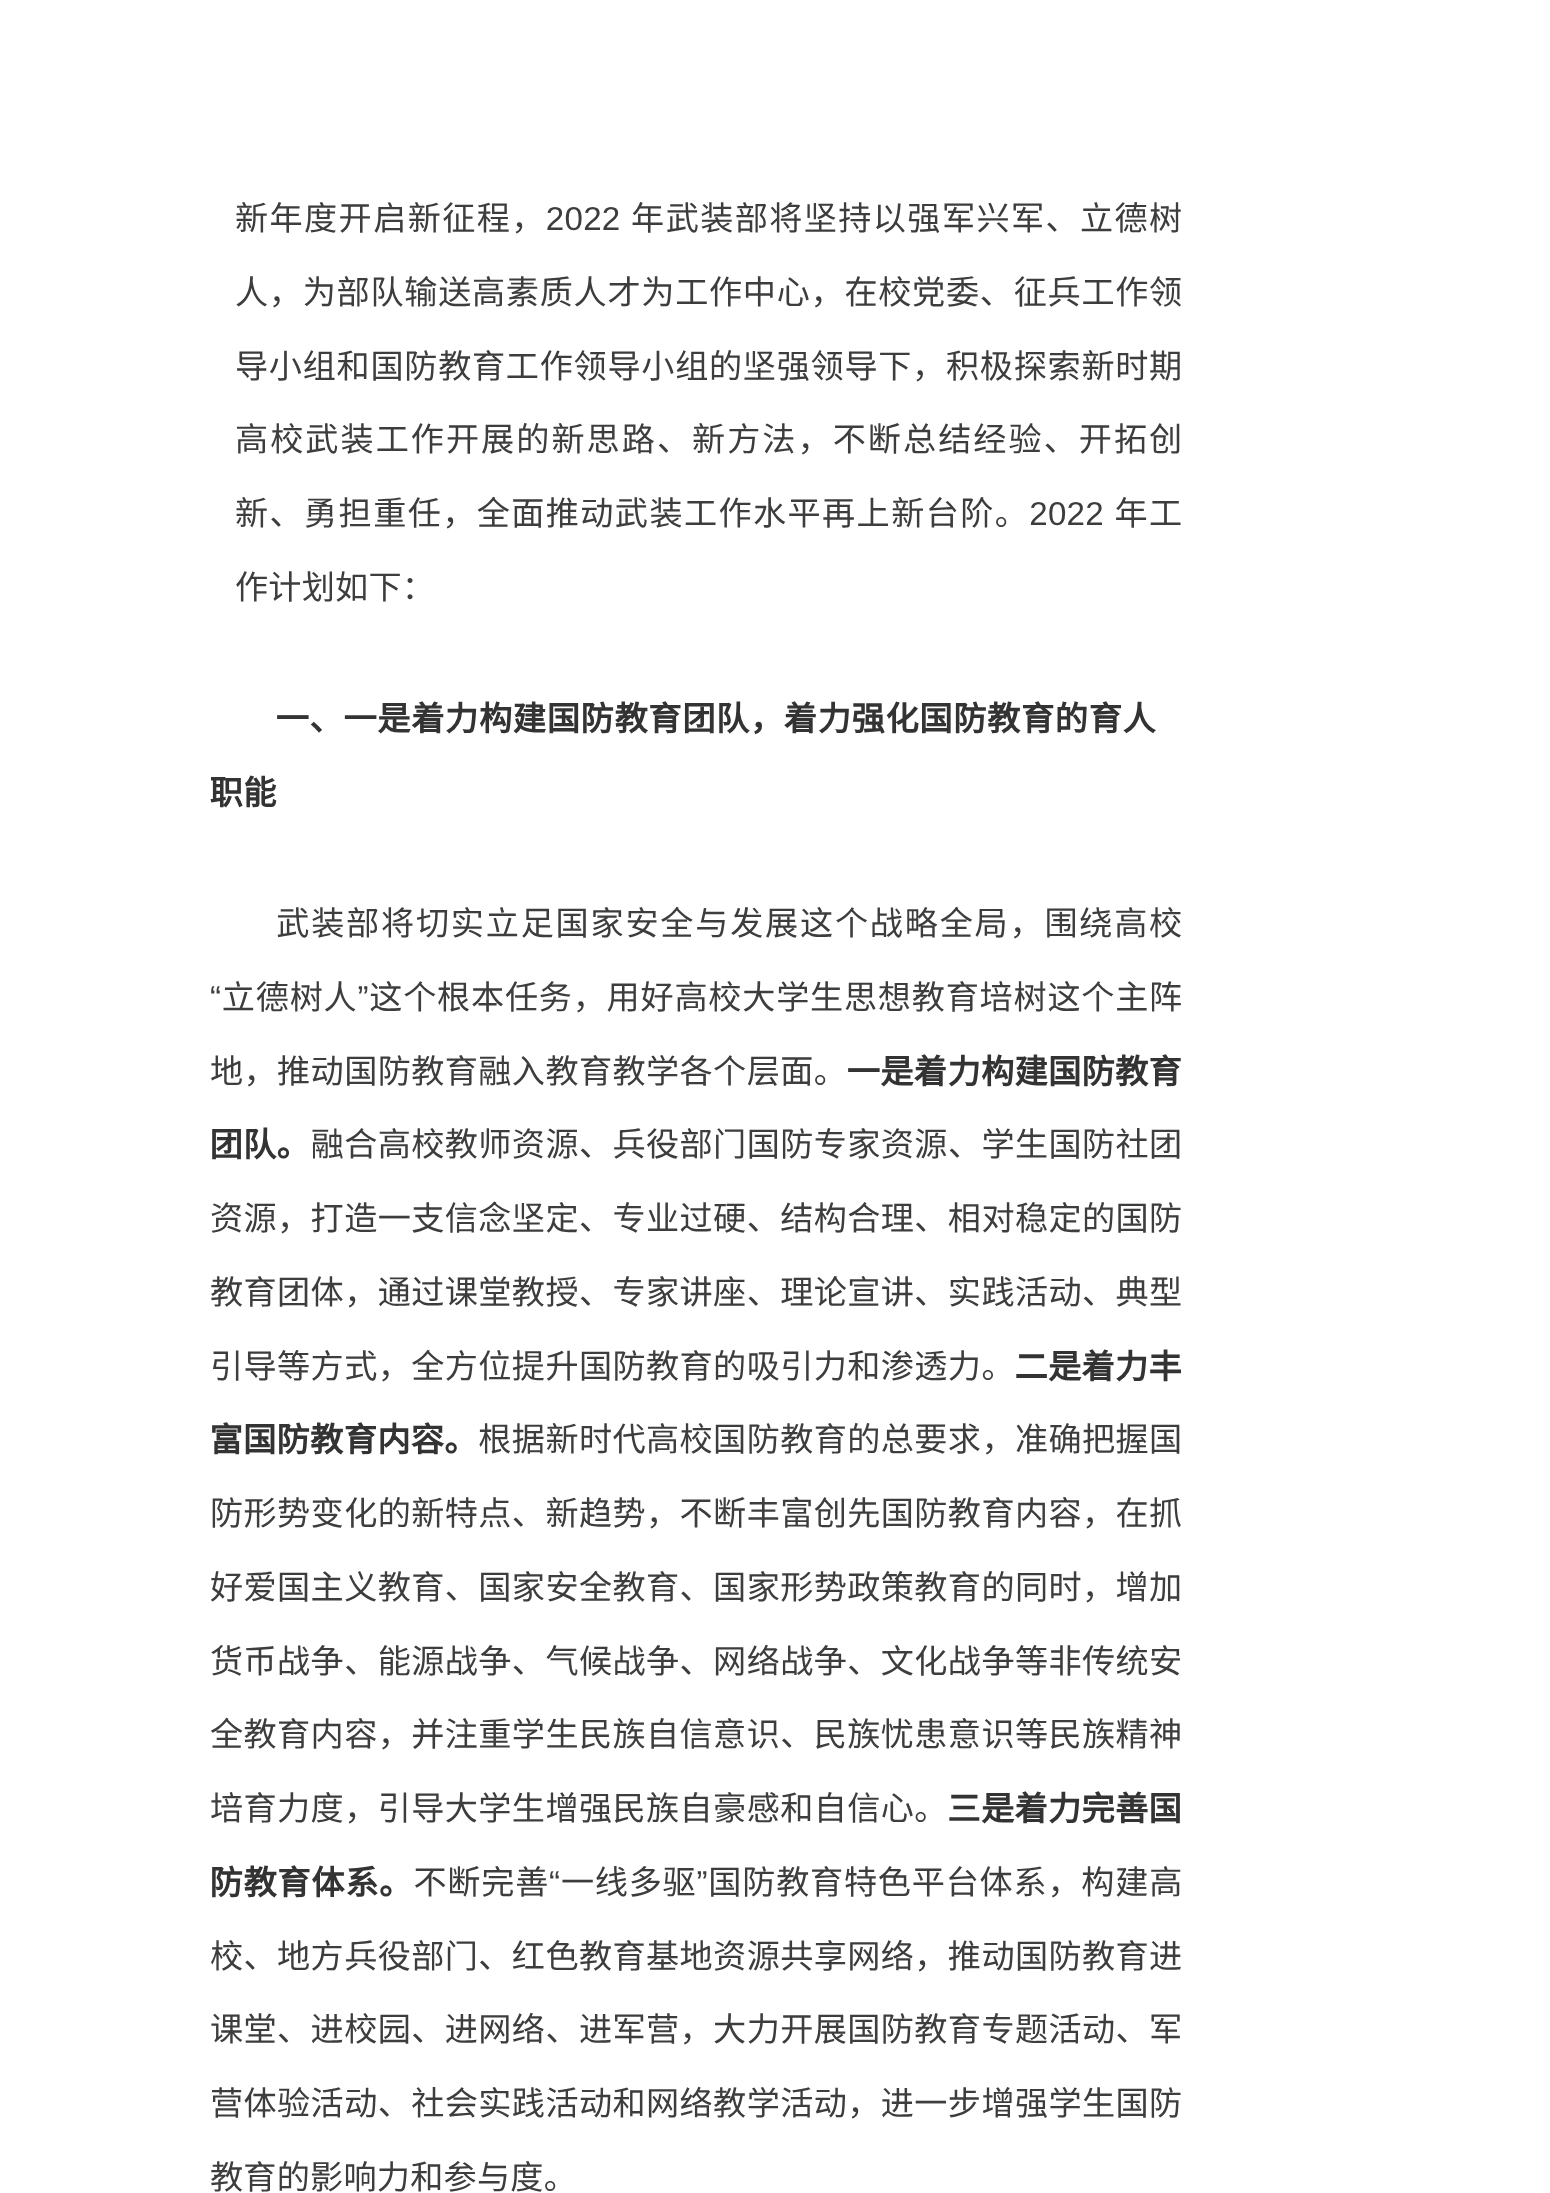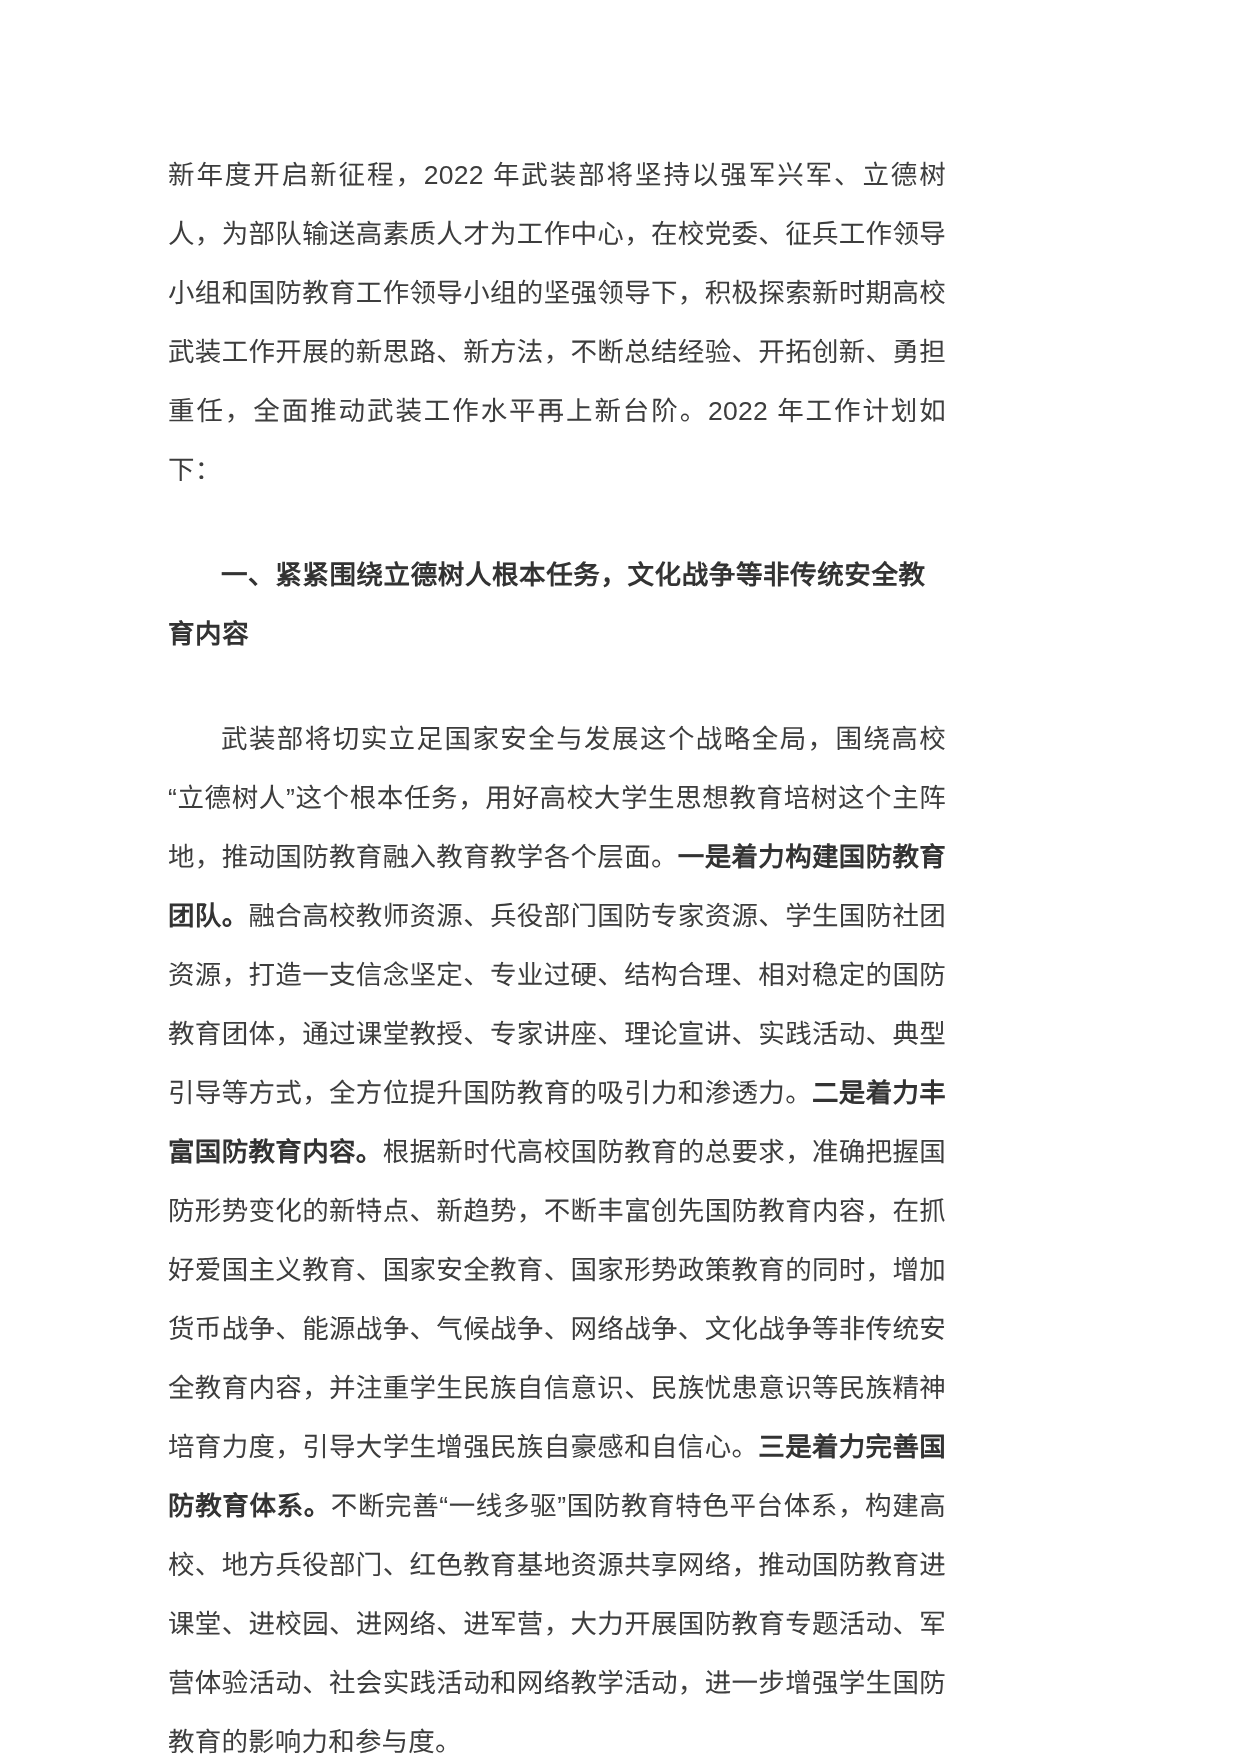--- a/index.html
+++ b/index.html
@@ -31,20 +31,21 @@
     font-size: 26.5px;
     line-height: 59px;
     color: #3d3d3d;
     text-align: justify;
     text-justify: inter-ideograph;
     letter-spacing: 0.2px;
     font-weight: 400;
   }
   .para.intro {
     text-indent: 0;
+    margin-left: 20px;
   }
   .para.body {
     text-indent: 2em;
   }
   .heading {
     margin: 0;
     padding: 0;
     font-size: 26.5px;
     line-height: 59px;
     color: #333333;
@@ -61,21 +62,21 @@
 </head>
 <body>
 
 <div class="page">
   <div class="content">
 
     <p class="para intro"> 新年度开启新征程，2022 年武装部将坚持以强军兴军、立德树人，为部队输送高素质人才为工作中心，在校党委、征兵工作领导小组和国防教育工作领导小组的坚强领导下，积极探索新时期高校武装工作开展的新思路、新方法，不断总结经验、开拓创新、勇担重任，全面推动武装工作水平再上新台阶。2022 年工作计划如下：</p>
 
     <div class="spacer-sm"></div>
 
-    <h2 class="heading">一、紧紧围绕立德树人根本任务，文化战争等非传统安全教育内容</h2>
+    <h2 class="heading">一、一是着力构建国防教育团队，着力强化国防教育的育人职能</h2>
 
     <div class="spacer-sm"></div>
 
     <p class="para body">
       <span>武装部将切实立足国家安全与发展这个战略全局，围绕高校“立德树人”这个根本任务，用好高校大学生思想教育培树这个主阵地，推动国防教育融入教育教学各个层面。</span><span class="em">一是着力构建国防教育团队。</span><span>融合高校教师资源、兵役部门国防专家资源、学生国防社团资源，打造一支信念坚定、专业过硬、结构合理、相对稳定的国防教育团体，通过课堂教授、专家讲座、理论宣讲、实践活动、典型引导等方式，全方位提升国防教育的吸引力和渗透力。</span><span class="em">二是着力丰富国防教育内容。</span><span>根据新时代高校国防教育的总要求，准确把握国防形势变化的新特点、新趋势，不断丰富创先国防教育内容，在抓好爱国主义教育、国家安全教育、国家形势政策教育的同时，增加货币战争、能源战争、气候战争、网络战争、文化战争等非传统安全教育内容，并注重学生民族自信意识、民族忧患意识等民族精神培育力度，引导大学生增强民族自豪感和自信心。</span><span class="em">三是着力完善国防教育体系。</span><span>不断完善“一线多驱”国防教育特色平台体系，构建高校、地方兵役部门、红色教育基地资源共享网络，推动国防教育进课堂、进校园、进网络、进军营，大力开展国防教育专题活动、军营体验活动、社会实践活动和网络教学活动，进一步增强学生国防教育的影响力和参与度。</span>
     </p>
 
   </div>
 </div>
 

